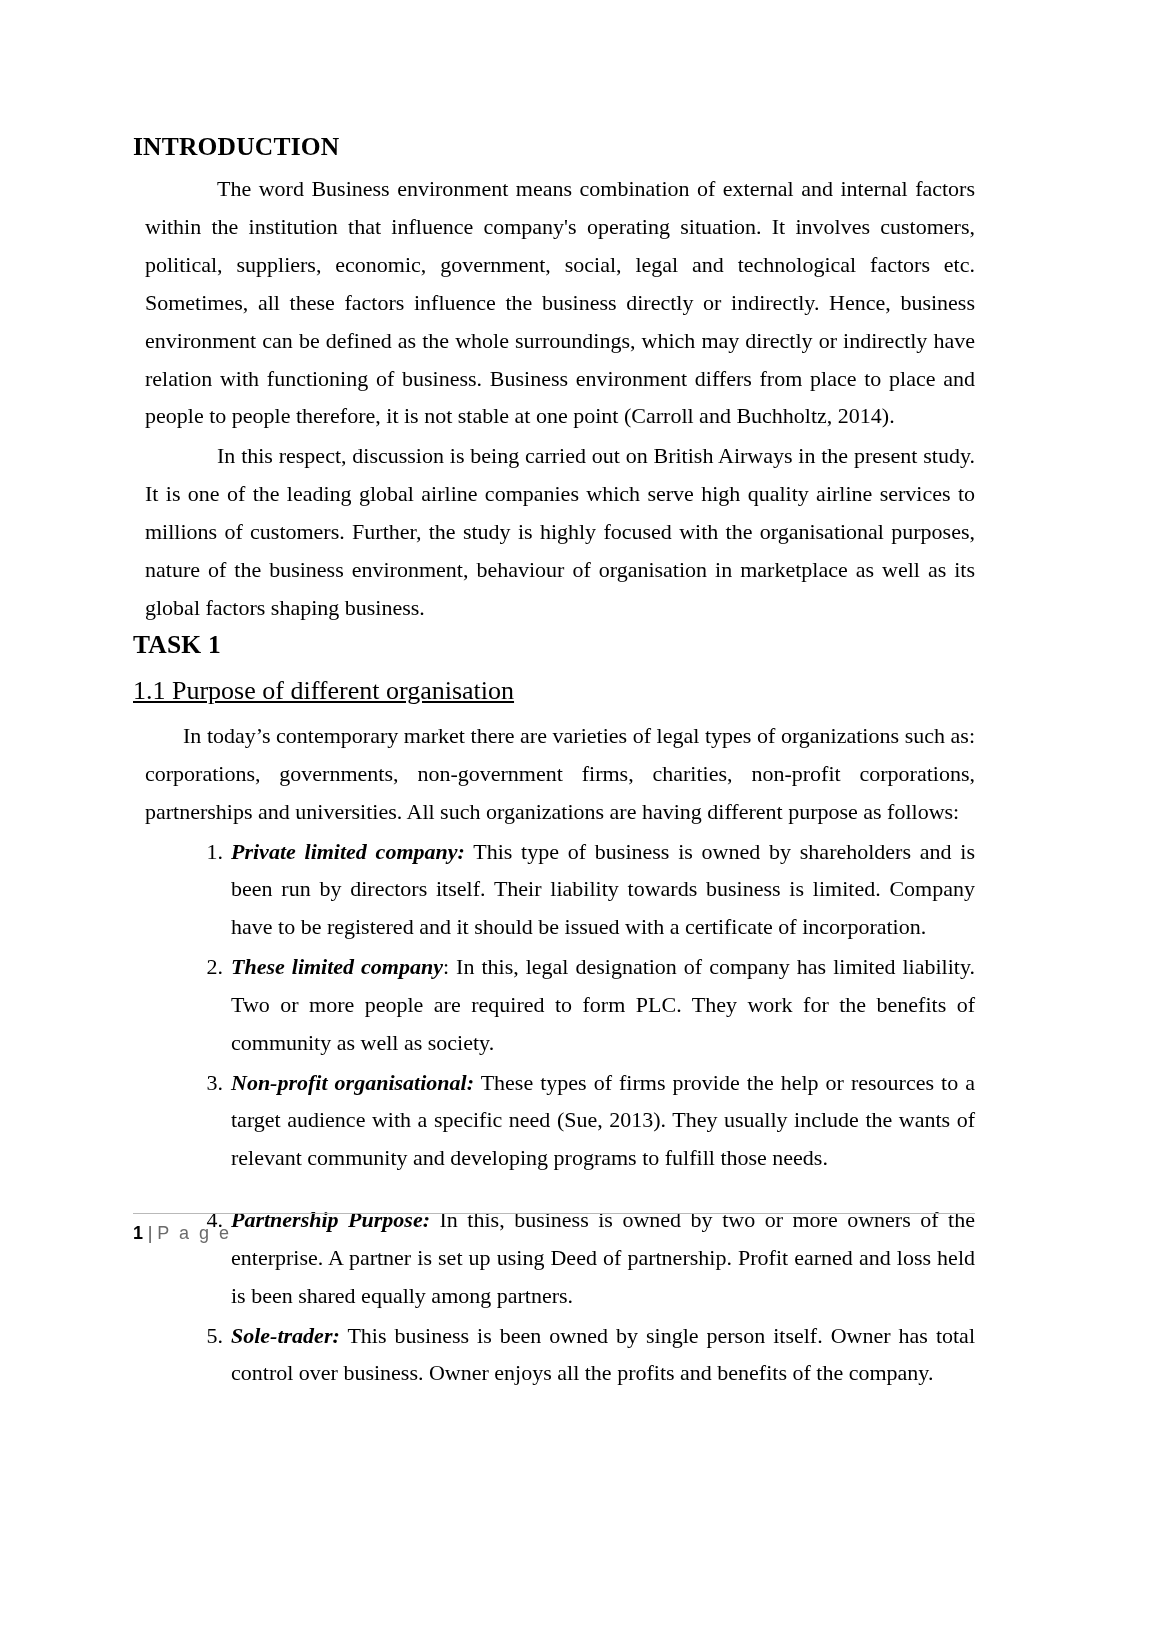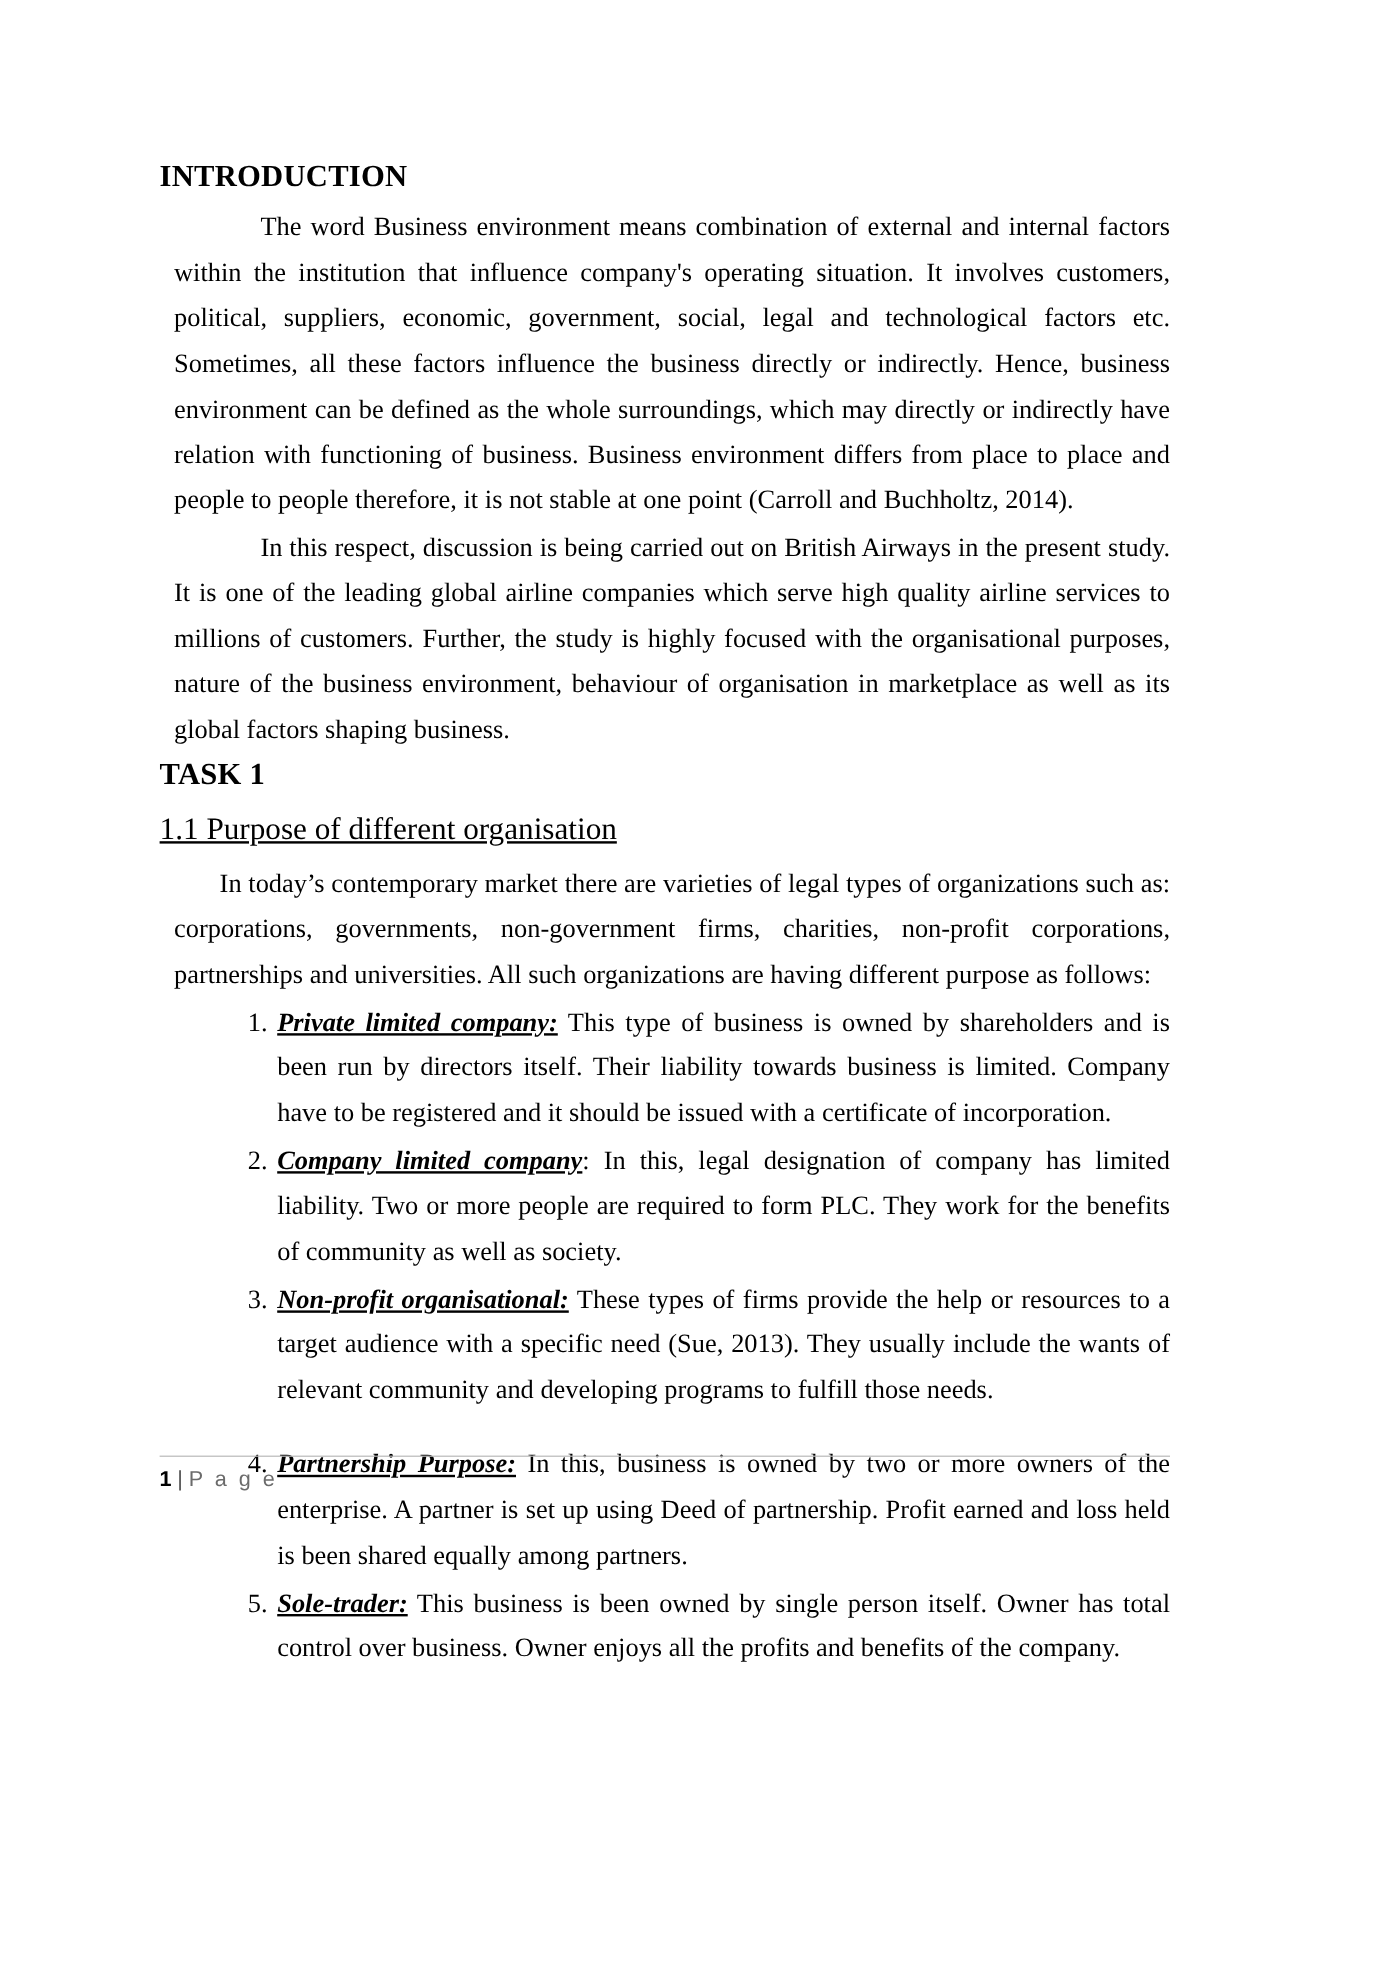--- a/index.html
+++ b/index.html
@@ -67,21 +67,20 @@
     top: 0;
     width: 28px;
     text-align: right;
   }
   ol.list > li.gap {
     margin-top: 24px;
   }
   .term {
     font-weight: bold;
     font-style: italic;
-    text-decoration: underline;
   }
   .footer {
     position: absolute;
     left: 133px;
     right: 183px;
     bottom: 148px;
     border-top: 1px solid #b9b9b9;
     padding-top: 8px;
     font-size: 19px;
   }
@@ -120,21 +119,21 @@
 
     <p class="para indent-small">In today’s contemporary market there are varieties of legal types of organizations such as: corporations, governments, non-government firms, charities, non-profit corporations, partnerships and universities. All such organizations are having different purpose as follows:</p>
 
     <ol class="list">
       <li>
         <span class="num">1.</span>
         <span class="term">Private limited company:</span><span>  This type of business is owned by shareholders and is been run by directors itself. Their liability towards business is limited. Company have to be registered and it should be issued with a certificate of incorporation.</span>
       </li>
       <li>
         <span class="num">2.</span>
-        <span class="term">Company limited company</span><span>: In this, legal designation of company has limited liability. Two or more people are required to form PLC. They work for the benefits of community as well as society.</span>
+        <span class="term">These limited company</span><span>: In this, legal designation of company has limited liability. Two or more people are required to form PLC. They work for the benefits of community as well as society.</span>
       </li>
       <li>
         <span class="num">3.</span>
         <span class="term">Non-profit organisational:</span><span> These types of firms provide the help or resources to a target audience with a specific need (Sue, 2013). They usually include the wants of relevant community and developing programs to fulfill those needs.</span>
       </li>
       <li class="gap">
         <span class="num">4.</span>
         <span class="term">Partnership Purpose:</span><span> In this, business is owned by two or more owners of the enterprise. A partner is set up using Deed of partnership. Profit earned and loss held is been shared equally among partners.</span>
       </li>
       <li>

